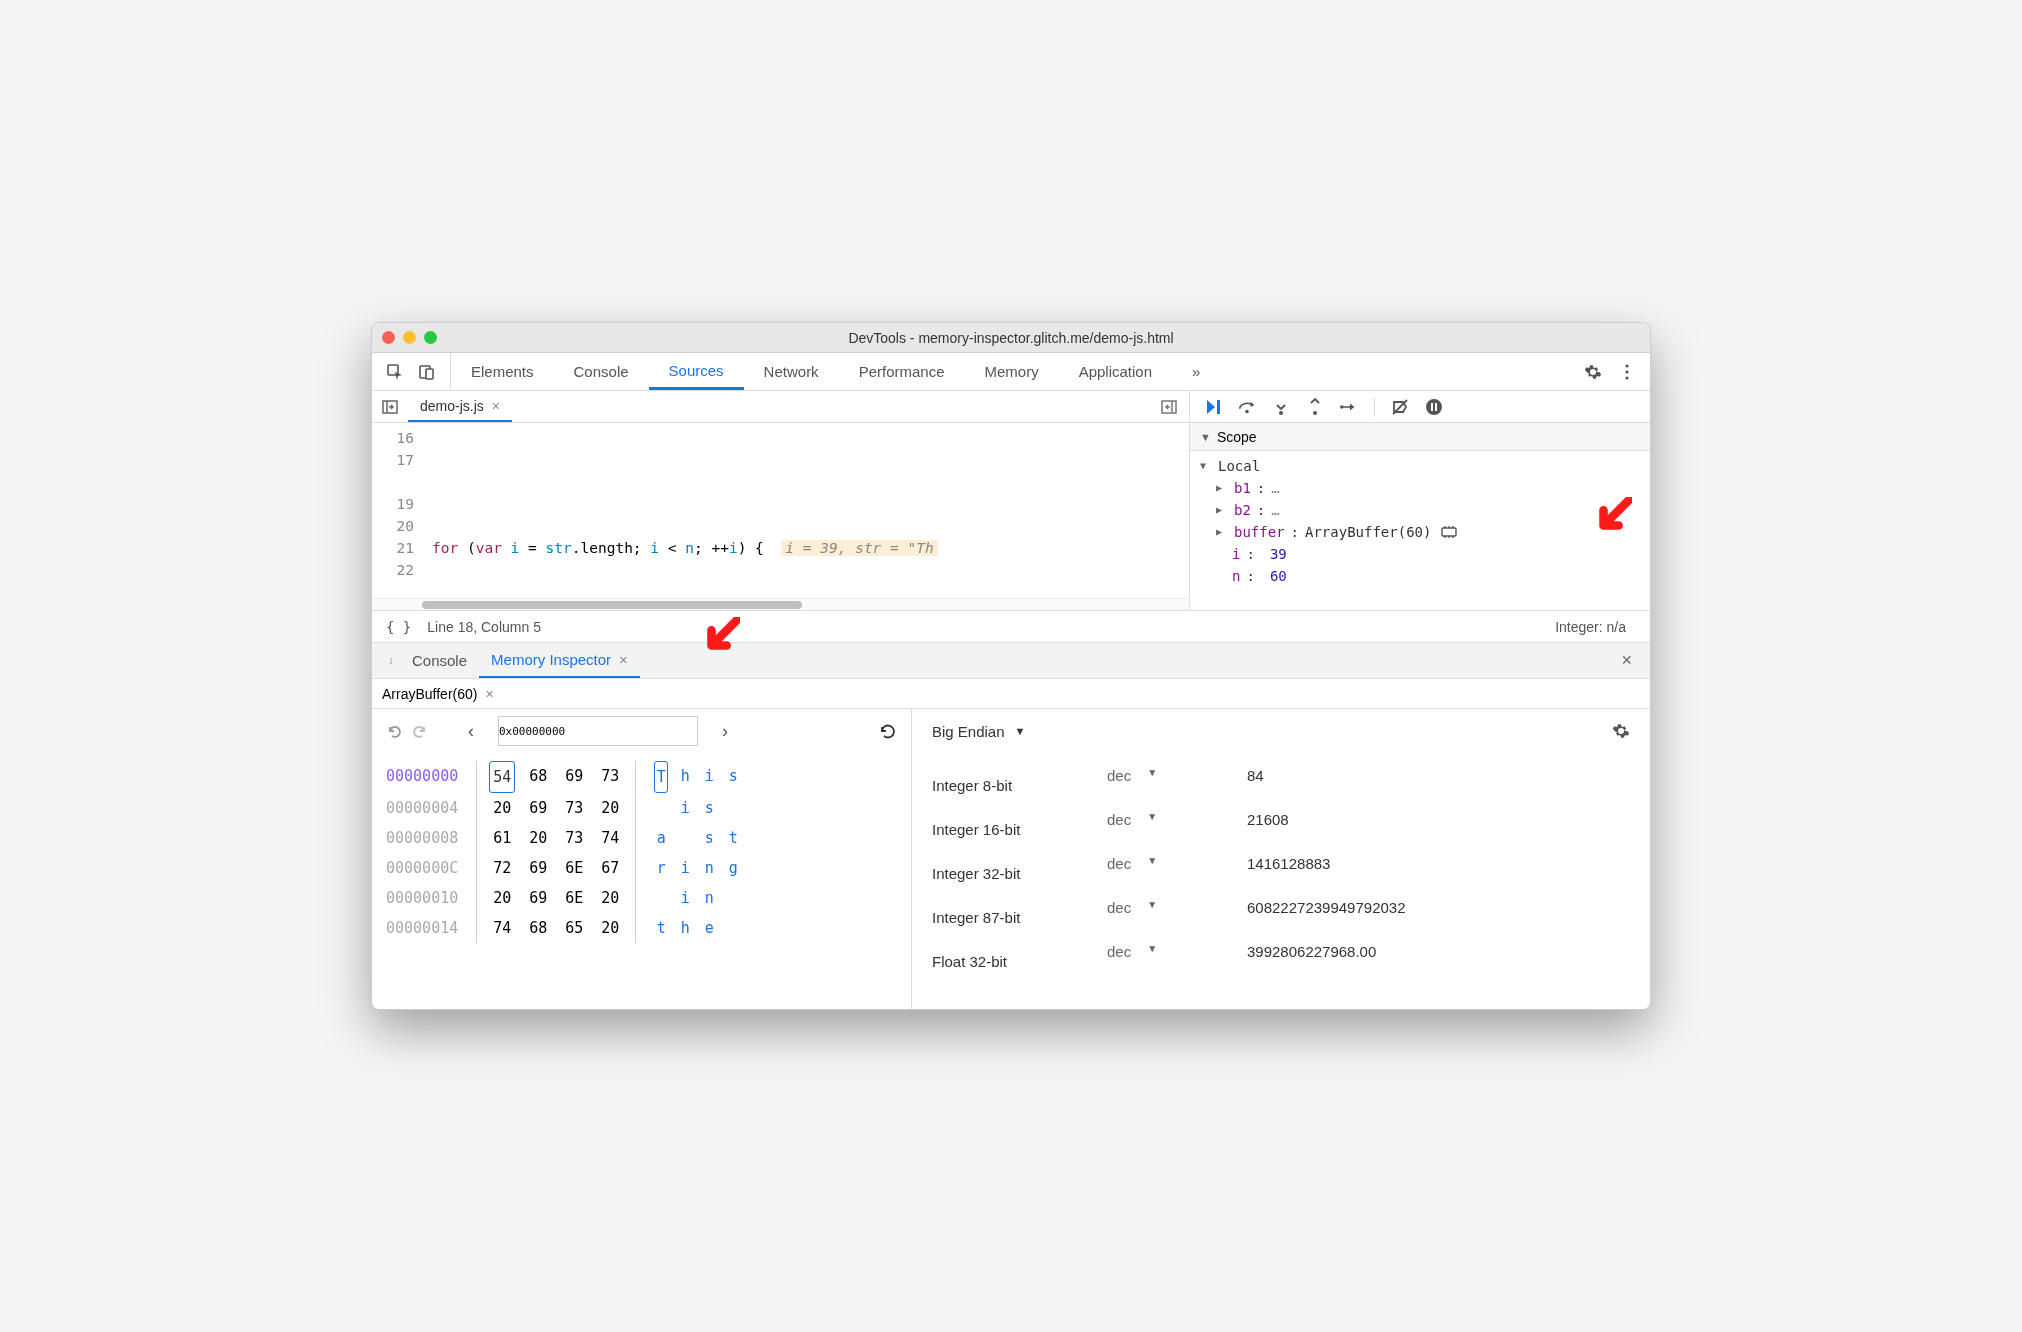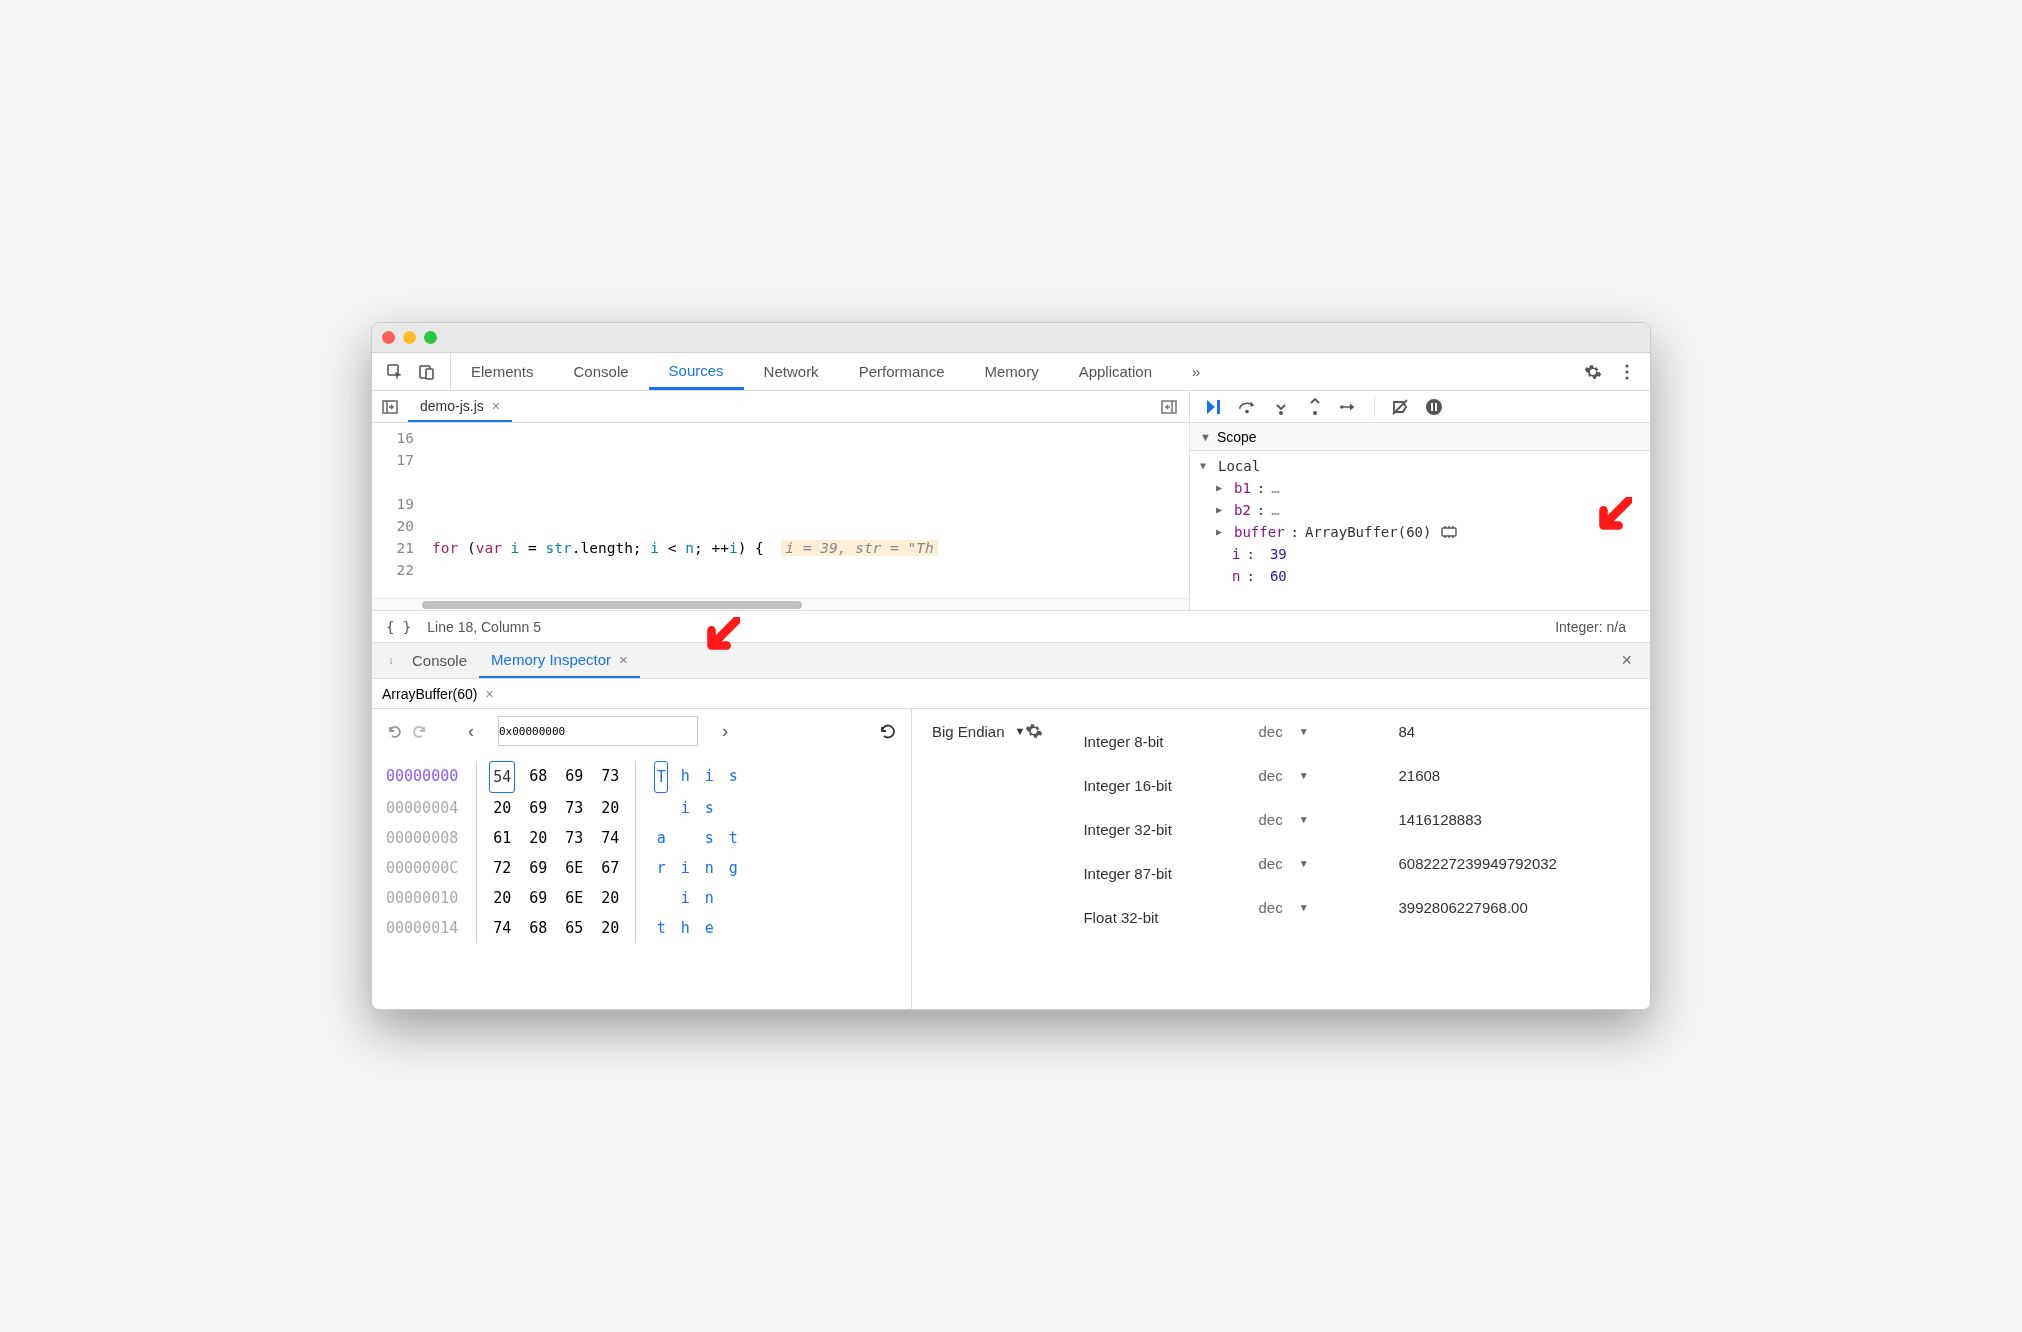--- a/index.html
+++ b/index.html
@@ -103,43 +103,44 @@
   .hex-row { display:flex; gap:18px;}
   .hex-addr { color:#aaa; font-weight:normal;}
   .hex-addr.bold { color:#8b5cf6; font-weight:normal;}
   .hex-bytes { display:flex; gap:10px; border-left:1px solid #ccc; border-right:1px solid #ccc; padding:0 12px;}
   .hex-bytes span { width:26px; text-align:center;}
   .hex-bytes span.sel { border:1.5px solid #1a73e8; border-radius:3px; color:#333;}
   .hex-ascii { display:flex; gap:10px; color:#1a73e8;}
   .hex-ascii span { width:14px; text-align:center;}
   .hex-ascii span.sel { border:1.5px solid #1a73e8; border-radius:3px;}
 
-  .val-pane { flex:1; display:flex; flex-direction:row;}
+  .val-pane { flex:1; display:flex; flex-direction:column;}
   .val-header { height:44px; display:flex; align-items:center; padding:0 20px; font-size:15px; color:#333;}
   .val-header .dd { display:flex; align-items:center; gap:10px; cursor:pointer;}
   .val-header .gear { margin-left:auto; color:#555;}
   .val-body { flex:1; overflow:auto;}
   .val-row { display:flex; align-items:center; height:44px; padding:0 20px; font-size:15px; color:#333;}
   .val-row .type { width:175px;margin-top:20px;}
-  .val-row .fmt { width:140px; color:#666; display:flex; align-items:center; gap:16px;}
+  .val-row .fmt { width:140px; color:#666; display:flex; gap:16px;}
   .val-row .val { flex:1;}
 
   .arrow-annot { position:absolute; width:38px; height:38px; color:#ff0000; pointer-events:none;}
 </style>
 </head>
 <body>
 
 <div class="window">
 
   <div class="titlebar">
     <div class="traffic">
       <span class="tr-red"></span>
       <span class="tr-yellow"></span>
       <span class="tr-green"></span>
     </div>
+    <div class="title">DevTools - memory-inspector.glitch.me/demo-js.html</div>
   </div>
 
   <div class="toolbar">
     <div class="seg">
       <span class="icon">
         <svg width="18" height="18" viewBox="0 0 18 18" fill="none" stroke="#555" stroke-width="1.6">
             <rect x="2" y="2" width="10" height="10" rx="1"></rect>
             <path d="M9 9 L16 12 L12 13 L11 17 Z" fill="#555" stroke="none"></path>
           </svg>
       </span>

